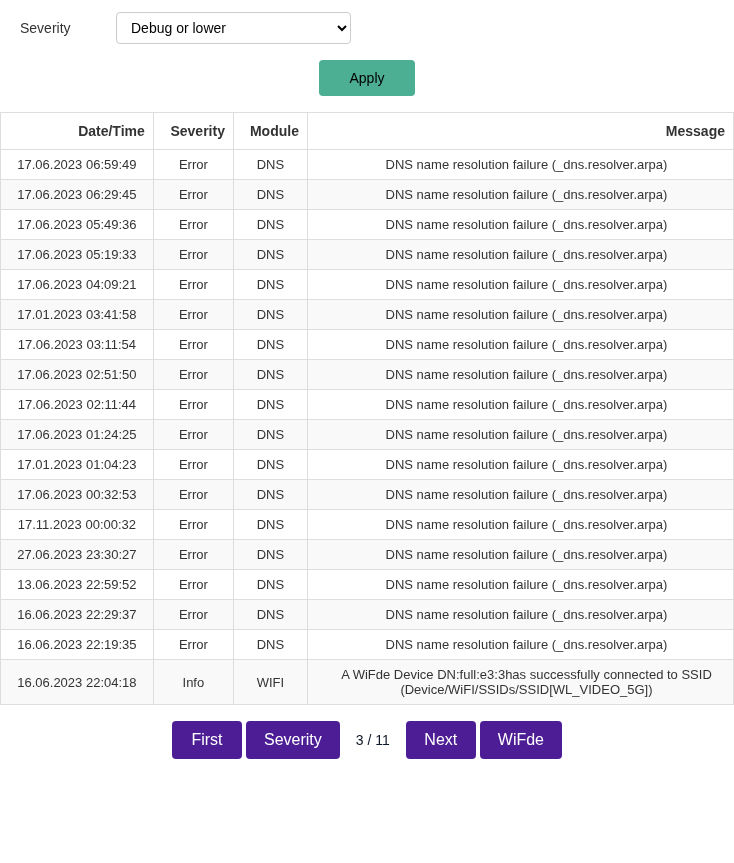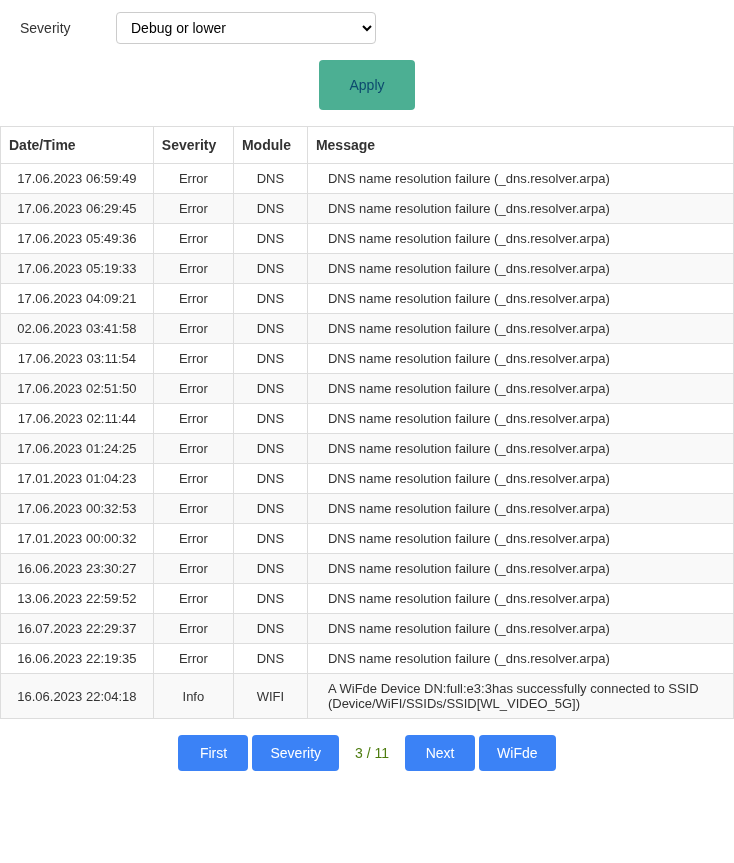--- a/index.html
+++ b/index.html
@@ -18,41 +18,41 @@
       gap: 16px;
     }
 
     .filter-label {
       font-size: 14px;
       color: #333;
       min-width: 80px;
     }
 
     .severity-select {
-      width: 260px;
+      width: 235px;
       padding: 6px 10px;
       font-size: 14px;
       border: 1px solid #ccc;
       border-radius: 4px;
       appearance: auto;
       background: #fff;
     }
 
     .apply-row {
       display: flex;
       justify-content: center;
       padding: 8px 20px 16px 20px;
     }
 
     .apply-btn {
       background: #4caf93;
-      color: #0c4a6e;
+      color: #000000;
       border: none;
       border-radius: 4px;
-      padding: 17px 30px;
+      padding: 10px 30px;
       font-size: 14px;
       cursor: pointer;
     }
 
     .table-container {
       width: 100%;
       overflow-x: auto;
     }
 
     table {
@@ -64,32 +64,32 @@
     thead tr {
       background: #f5f5f5;
     }
 
     th {
       padding: 10px 8px;
       font-size: 14px;
       font-weight: bold;
       color: #333;
       border: 1px solid #ddd;
-      text-align: left;
+      text-align: right;
     }
 
     td {
       padding: 7px 8px;
       border: 1px solid #ddd;
       text-align: center;
       font-size: 13px;
     }
 
     td.message-cell {
-      text-align: left;
+      text-align: center;
       max-width: 380px;
       padding-left: 20px;
     }
 
     tr:nth-child(even) {
       background: #f9f9f9;
     }
 
     tr:nth-child(odd) {
       background: #fff;
@@ -97,33 +97,33 @@
 
     .pagination {
       display: flex;
       align-items: center;
       justify-content: center;
       padding: 16px;
       gap: 4px;
     }
 
     .page-btn {
-      background: #3b82f6;
+      background: #4c1d95;
       color: #fff;
       border: none;
       border-radius: 4px;
       padding: 10px 18px;
-      font-size: 14px;
+      font-size: 16px;
       cursor: pointer;
       min-width: 70px;
     }
 
     .page-info {
       font-size: 14px;
-      color: #4d7c0f;
+      color: #0f172a;
       padding: 0 12px;
     }
   </style>
 </head>
 <body>
 
 <div class="filter-row">
   <span class="filter-label">Severity</span>
   <select class="severity-select">
   <option>Debug or lower</option><option>Info</option><option>Warning</option><option>Error</option><option>Critical</option></select>
@@ -168,21 +168,21 @@
           <td>DNS</td>
           <td class="message-cell">DNS name resolution failure (_dns.resolver.arpa)</td>
         </tr>
         <tr>
           <td>17.06.2023 04:09:21</td>
           <td>Error</td>
           <td>DNS</td>
           <td class="message-cell">DNS name resolution failure (_dns.resolver.arpa)</td>
         </tr>
         <tr>
-          <td>02.06.2023 03:41:58</td>
+          <td>17.01.2023 03:41:58</td>
           <td>Error</td>
           <td>DNS</td>
           <td class="message-cell">DNS name resolution failure (_dns.resolver.arpa)</td>
         </tr>
         <tr>
           <td>17.06.2023 03:11:54</td>
           <td>Error</td>
           <td>DNS</td>
           <td class="message-cell">DNS name resolution failure (_dns.resolver.arpa)</td>
         </tr>
@@ -210,39 +210,39 @@
           <td>DNS</td>
           <td class="message-cell">DNS name resolution failure (_dns.resolver.arpa)</td>
         </tr>
         <tr>
           <td>17.06.2023 00:32:53</td>
           <td>Error</td>
           <td>DNS</td>
           <td class="message-cell">DNS name resolution failure (_dns.resolver.arpa)</td>
         </tr>
         <tr>
-          <td>17.01.2023 00:00:32</td>
-          <td>Error</td>
-          <td>DNS</td>
-          <td class="message-cell">DNS name resolution failure (_dns.resolver.arpa)</td>
-        </tr>
-        <tr>
-          <td>16.06.2023 23:30:27</td>
+          <td>17.11.2023 00:00:32</td>
+          <td>Error</td>
+          <td>DNS</td>
+          <td class="message-cell">DNS name resolution failure (_dns.resolver.arpa)</td>
+        </tr>
+        <tr>
+          <td>27.06.2023 23:30:27</td>
           <td>Error</td>
           <td>DNS</td>
           <td class="message-cell">DNS name resolution failure (_dns.resolver.arpa)</td>
         </tr>
         <tr>
           <td>13.06.2023 22:59:52</td>
           <td>Error</td>
           <td>DNS</td>
           <td class="message-cell">DNS name resolution failure (_dns.resolver.arpa)</td>
         </tr>
         <tr>
-          <td>16.07.2023 22:29:37</td>
+          <td>16.06.2023 22:29:37</td>
           <td>Error</td>
           <td>DNS</td>
           <td class="message-cell">DNS name resolution failure (_dns.resolver.arpa)</td>
         </tr>
         <tr>
           <td>16.06.2023 22:19:35</td>
           <td>Error</td>
           <td>DNS</td>
           <td class="message-cell">DNS name resolution failure (_dns.resolver.arpa)</td>
         </tr>

